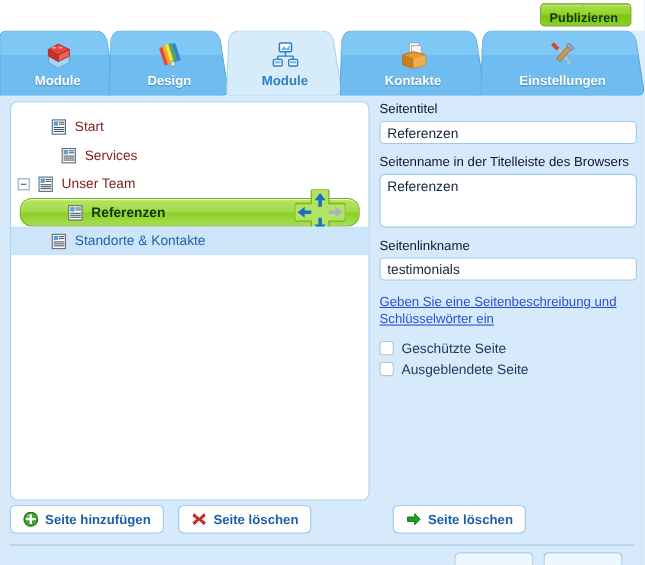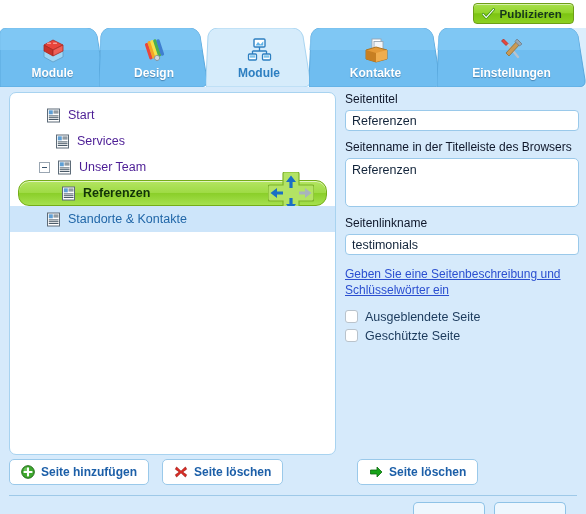--- a/index.html
+++ b/index.html
@@ -32,20 +32,21 @@
     padding: 0 11px 0 8px;
     display: flex;
     align-items: center;
     gap: 5px;
     border: 1px solid #6d9e16;
     border-radius: 4px;
     background: linear-gradient(to bottom, #a8e04a 0%, #93d52c 45%, #7cc413 52%, #8dd121 100%);
     box-shadow: inset 0 1px 0 rgba(255,255,255,.55);
     cursor: pointer;
     box-sizing: border-box;
+    flex-direction: column;
   }
   .publish-label {
     font-size: 11.5px;
     font-weight: bold;
     color: #16371c;
     white-space: nowrap;
     letter-spacing: .1px;
   }
   .check-icon { width: 13px; height: 12px; display: block; }
 
@@ -129,21 +130,21 @@
   .tnode .twist::before {
     content: "";
     position: absolute;
     left: 2px; right: 2px; top: 4px;
     height: 1px; background: #39536d;
   }
   .pageicon { width: 15px; height: 15px; display: block; flex: 0 0 auto; }
   .tnode .tlabel2 {
     margin-left: 7px;
     font-size: 12.5px;
-    color: #4c1d95;
+    color: #7f1d1d;
     white-space: nowrap;
   }
   .tnode.selected {
     margin: 0 8px 0 8px;
     height: 24px;
     border: 1px solid #74ad18;
     border-radius: 11px;
     background: linear-gradient(to bottom, #b4e563 0%, #9fdb45 48%, #8bcf2a 52%, #a5e04e 100%);
     box-shadow: inset 0 1px 0 rgba(255,255,255,.6);
   }
@@ -409,21 +410,21 @@
               <rect x="7.5" y="2.6" width="5" height="1"></rect>
               <rect x="7.5" y="4.4" width="5" height="1"></rect>
               <rect x="2.8" y="7.4" width="9.7" height="1"></rect>
               <rect x="2.8" y="9.2" width="9.7" height="1"></rect>
               <rect x="2.8" y="11" width="9.7" height="1"></rect>
             </g>
         </svg>
         <span class="tlabel2">Services</span>
       </div>
 
-      <div class="tnode" style="padding-left:29px;">
+      <div class="tnode" style="padding-left:6px;">
         <span class="twist"></span>
         <span style="width:7px;flex:0 0 auto;"></span>
         <svg class="pageicon" viewBox="0 0 15 15">
           <rect x="1.5" y="1" width="12" height="13" fill="#ffffff" stroke="#5d6b78" stroke-width="1"></rect>
           <rect x="2.8" y="2.3" width="4" height="4" fill="#5f9fd4"></rect>
           <g fill="#4a5a68">
               <rect x="7.5" y="2.6" width="5" height="1"></rect>
               <rect x="7.5" y="4.4" width="5" height="1"></rect>
               <rect x="2.8" y="7.4" width="9.7" height="1"></rect>
               <rect x="2.8" y="9.2" width="9.7" height="1"></rect>
@@ -520,22 +521,22 @@
     <input class="finput" type="text" value="testimonials" style="">
 
     <div style="height:11px;"></div>
 
     <a class="desc-link">Geben Sie eine Seitenbeschreibung und Schlüsselwörter ein</a>
 
     <div style="height:9px;"></div>
 
     <div class="cbrow">
       <span class="cbox"></span>
-      <span class="cblabel">Ausgeblendete Seite</span>
+      <span class="cblabel">Geschützte Seite</span>
     </div>
 
     <div class="cbrow">
       <span class="cbox"></span>
-      <span class="cblabel">Geschützte Seite</span>
+      <span class="cblabel">Ausgeblendete Seite</span>
     </div>
 
   </div>
 </div>
 
 </body></html>

